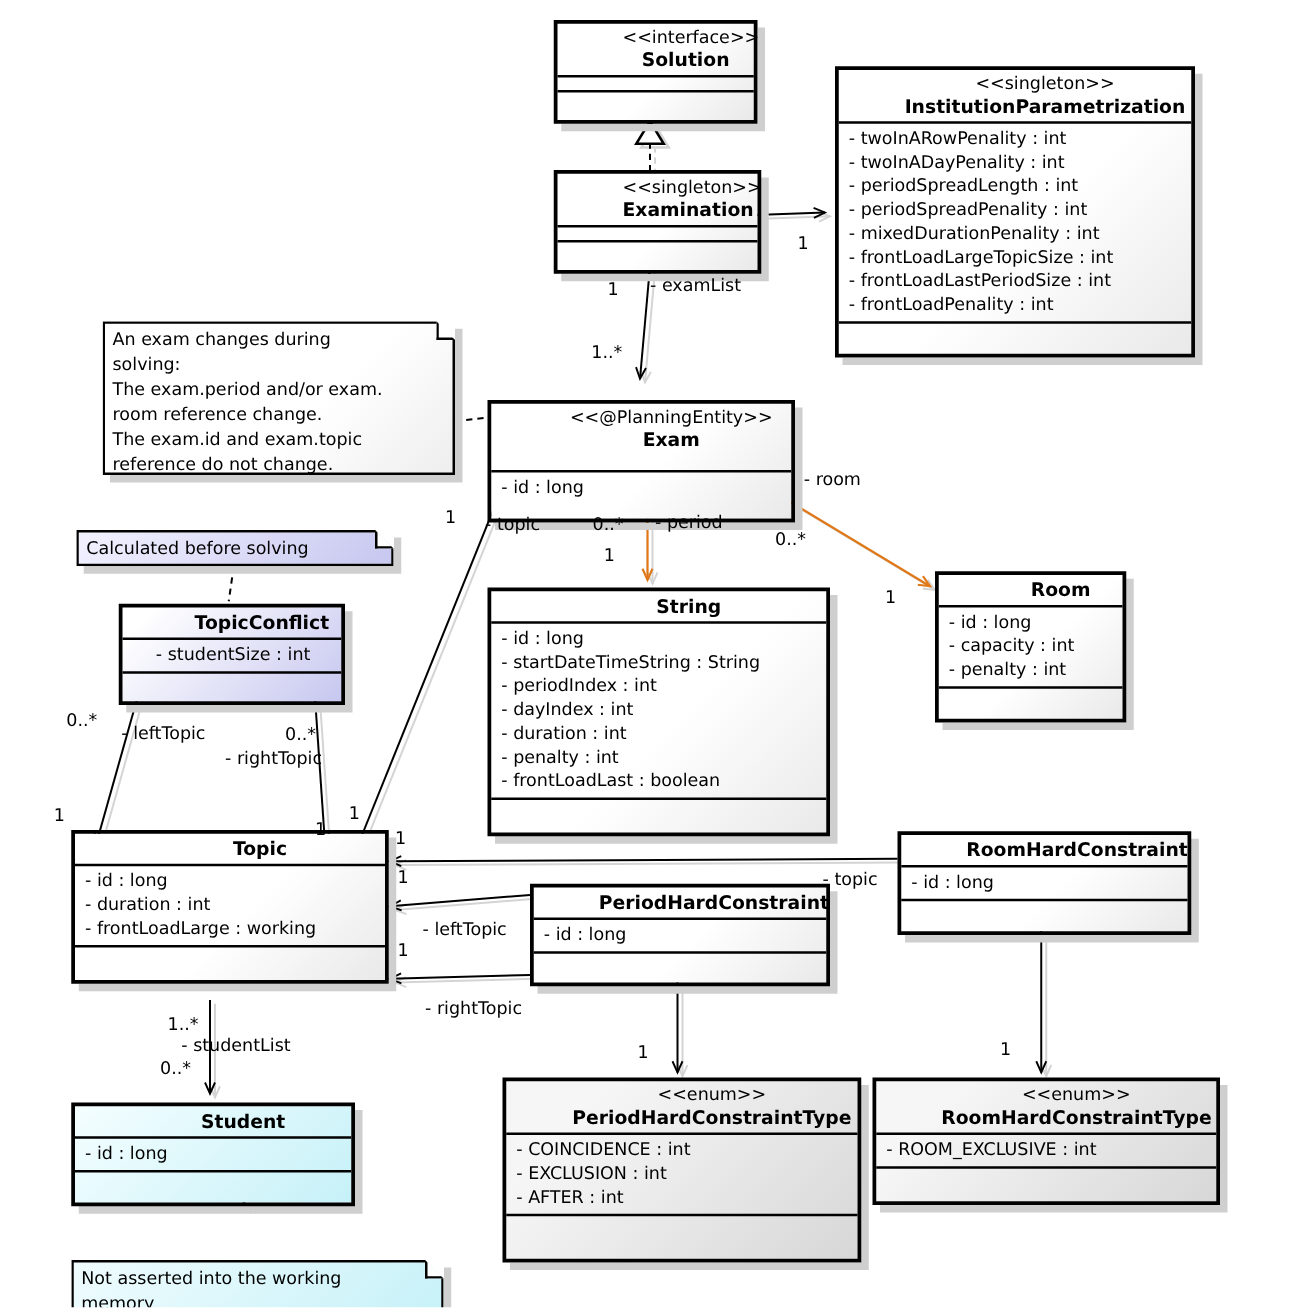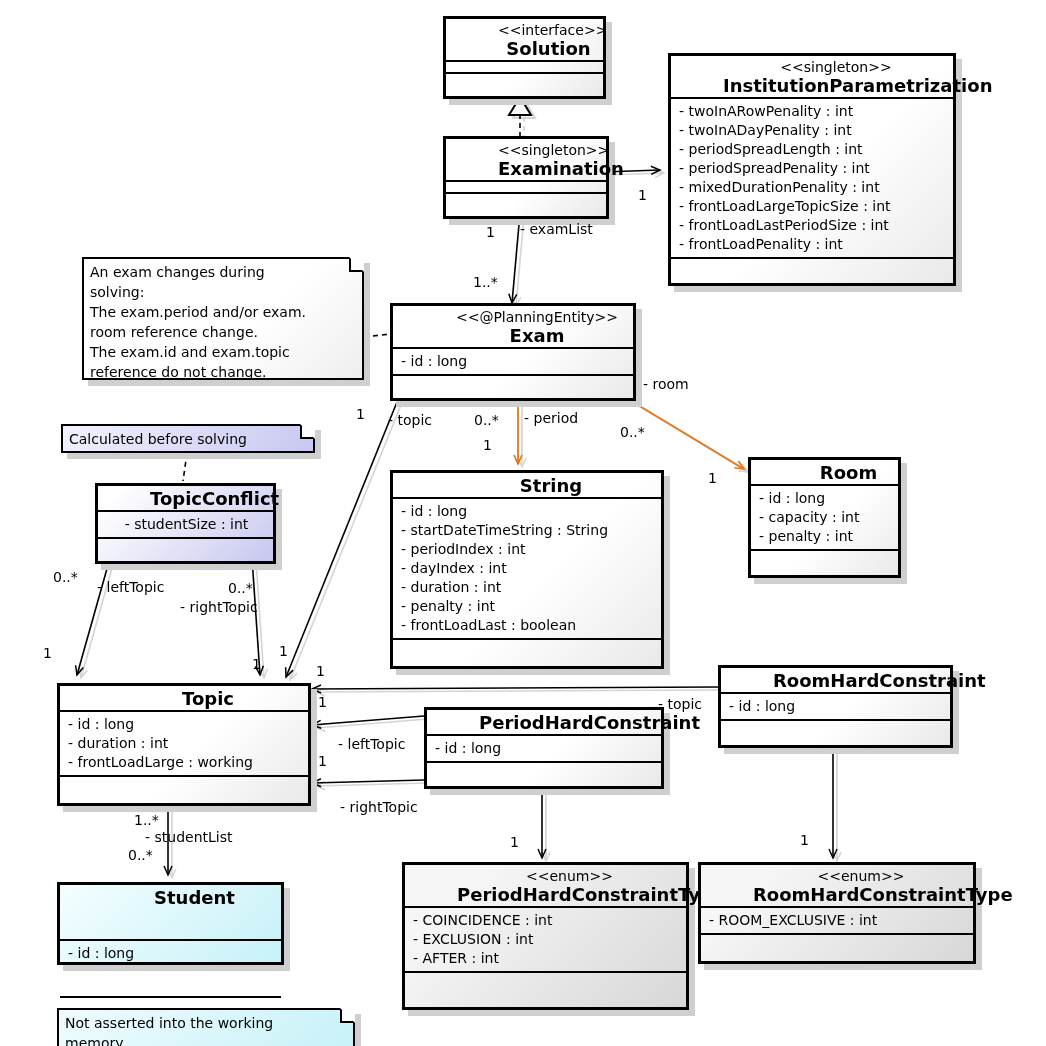--- a/index.html
+++ b/index.html
@@ -2,25 +2,25 @@
 <html><head>
 <meta charset="utf-8">
 <style>
   html,body{margin:0;padding:0;background:#fff;}
   #canvas{position:relative;width:1046px;height:1046px;background:#ffffff;overflow:hidden;
           font-family:"DejaVu Sans","Liberation Sans",sans-serif;color:#000;}
   #wires{position:absolute;left:0;top:0;z-index:1;}
   .uml-class{position:absolute;z-index:2;border:3px solid #000;box-shadow:6px 6px 0 #cfcfcf;
              display:flex;flex-direction:column;background:linear-gradient(135deg,#ffffff 55%,#e9e9e9 100%);}
   .uml-class.lavender{background:linear-gradient(135deg,#ffffff 10%,#c7c7f0 100%);}
-  .uml-class.cyan{background:linear-gradient(315deg,#c6f1f8 0%,#f4feff 100%);gap:30px;}
+  .uml-class.cyan{background:linear-gradient(315deg,#c6f1f8 0%,#f4feff 100%);}
   .uml-class.enum{background:linear-gradient(135deg,#f6f6f6 20%,#d7d7d7 100%);}
   .uml-title{text-align:center;padding:3px 4px 2px 4px;flex:none;margin-left:48px;}
   .stereo{font-size:14px;line-height:17px;}
-  .cname{font-size:18px;font-weight:bold;line-height:19px;text-align:center;}
+  .cname{font-size:15px;font-weight:bold;line-height:19px;text-align:center;}
   .uml-attrs{border-top:2px solid #000;padding:3px 6px 3px 8px;font-size:14px;line-height:19px;flex:none;}
   .uml-attrs.empty{min-height:10px;padding:0;}
   .uml-ops{border-top:2px solid #000;flex:1;min-height:8px;}
   .note{position:absolute;z-index:2;box-shadow:6px 6px 0 #cfcfcf;}
   .note .body{box-sizing:border-box;width:100%;height:100%;border:2px solid #000;
               padding:3px 8px 3px 6px;font-size:14px;line-height:20px;white-space:pre-line;
               clip-path:polygon(0 0,calc(100% - 15px) 0,100% 15px,100% 100%,0 100%);
               background:linear-gradient(135deg,#ffffff 60%,#eeeeee 100%);}
   .note.lavender .body{background:linear-gradient(135deg,#f2f2ff 0%,#c7c7f0 100%);}
   .note.cyan .body{background:linear-gradient(135deg,#effcfe 0%,#c6f1f8 100%);}
@@ -116,21 +116,21 @@
       <div>- periodSpreadLength : int</div>
       <div>- periodSpreadPenality : int</div>
       <div>- mixedDurationPenality : int</div>
       <div>- frontLoadLargeTopicSize : int</div>
       <div>- frontLoadLastPeriodSize : int</div>
       <div>- frontLoadPenality : int</div>
     </div>
     <div class="uml-ops"></div>
   </div>
 
-  <div class="uml-class" style="left:390px;top:303px;width:240px;height:92px;">
+  <div class="uml-class" style="left:390px;top:320px;width:240px;height:92px;gap:12px;">
     <div class="uml-title">
       <div class="stereo">&lt;&lt;@PlanningEntity&gt;&gt;</div>
       <div class="cname">Exam</div>
     </div>
     <div class="uml-attrs">
       <div>- id : long</div>
     </div>
     <div class="uml-ops"></div>
   </div>
 
@@ -165,21 +165,21 @@
       <div class="cname">Room</div>
     </div>
     <div class="uml-attrs">
       <div>- id : long</div>
       <div>- capacity : int</div>
       <div>- penalty : int</div>
     </div>
     <div class="uml-ops"></div>
   </div>
 
-  <div class="uml-class" style="left:57px;top:683px;width:248px;height:117px;">
+  <div class="uml-class" style="left:57px;top:664px;width:248px;height:117px;">
     <div class="uml-title">
       <div class="cname">Topic</div>
     </div>
     <div class="uml-attrs">
       <div>- id : long</div>
       <div>- duration : int</div>
       <div>- frontLoadLarge : working</div>
     </div>
     <div class="uml-ops"></div>
   </div>

